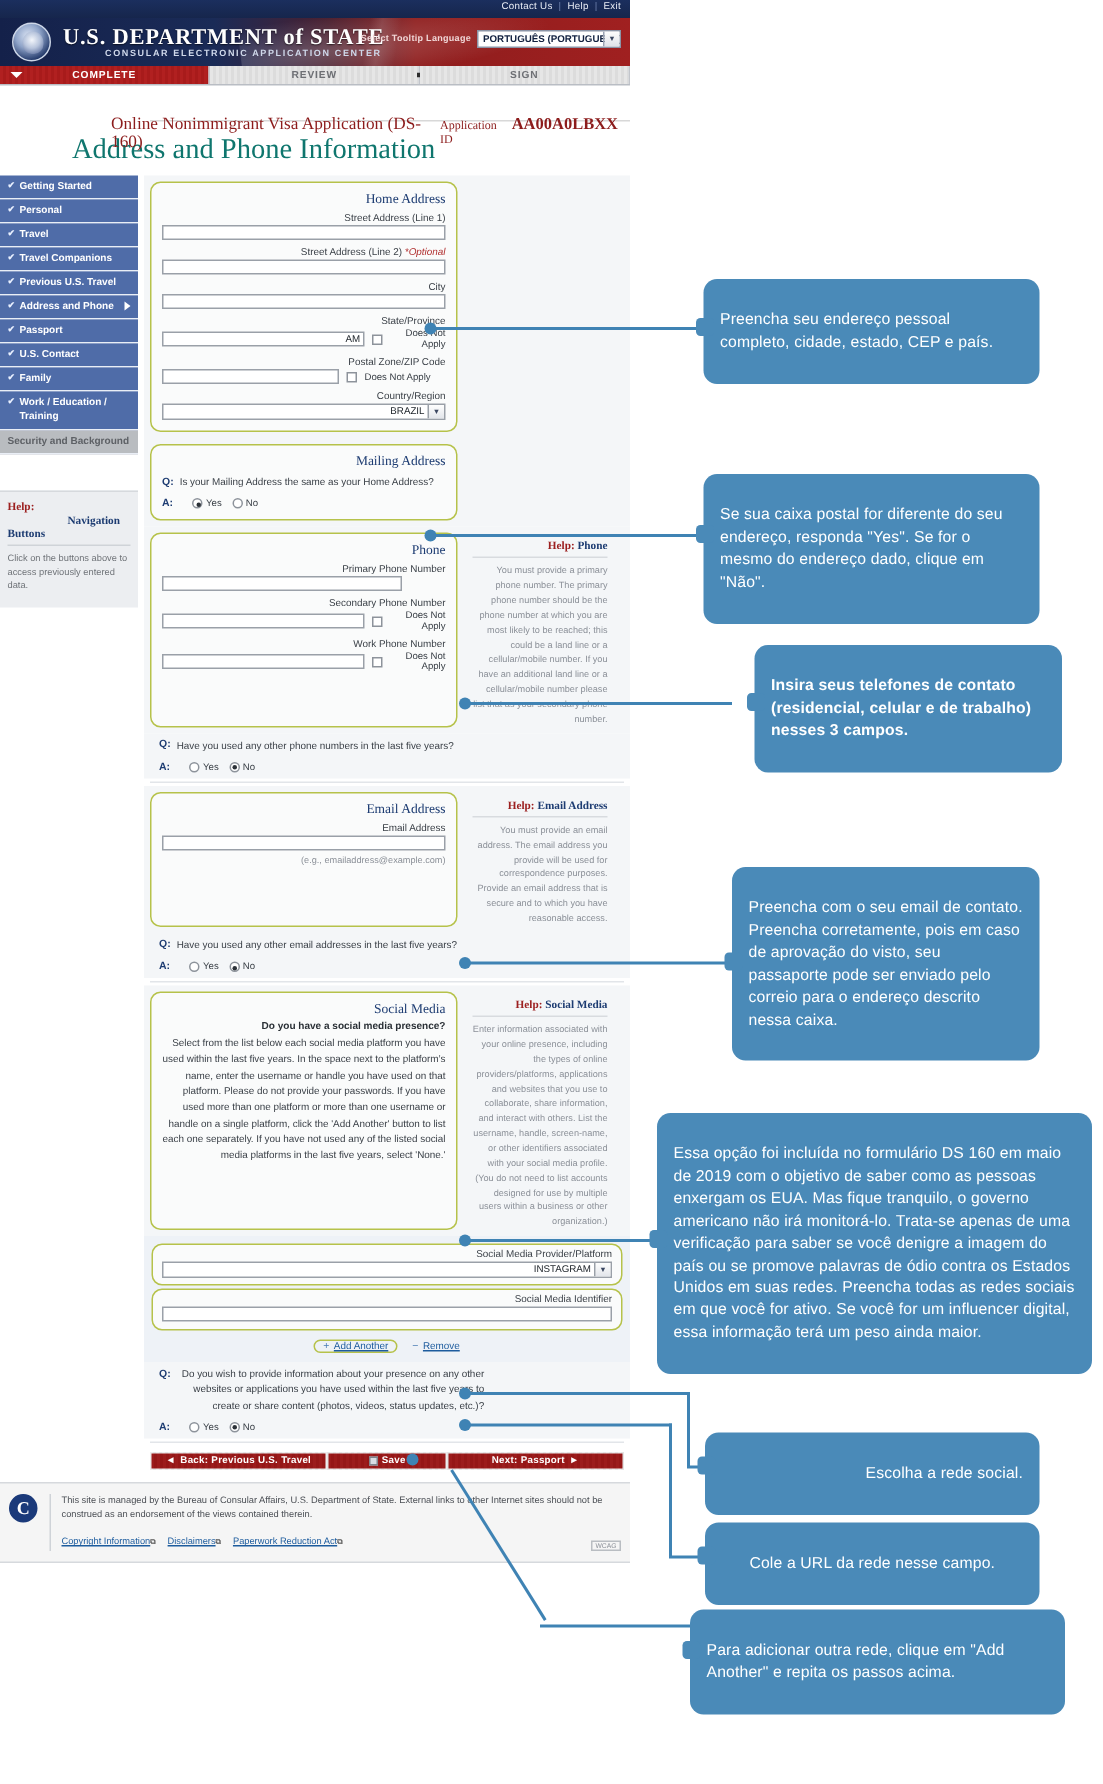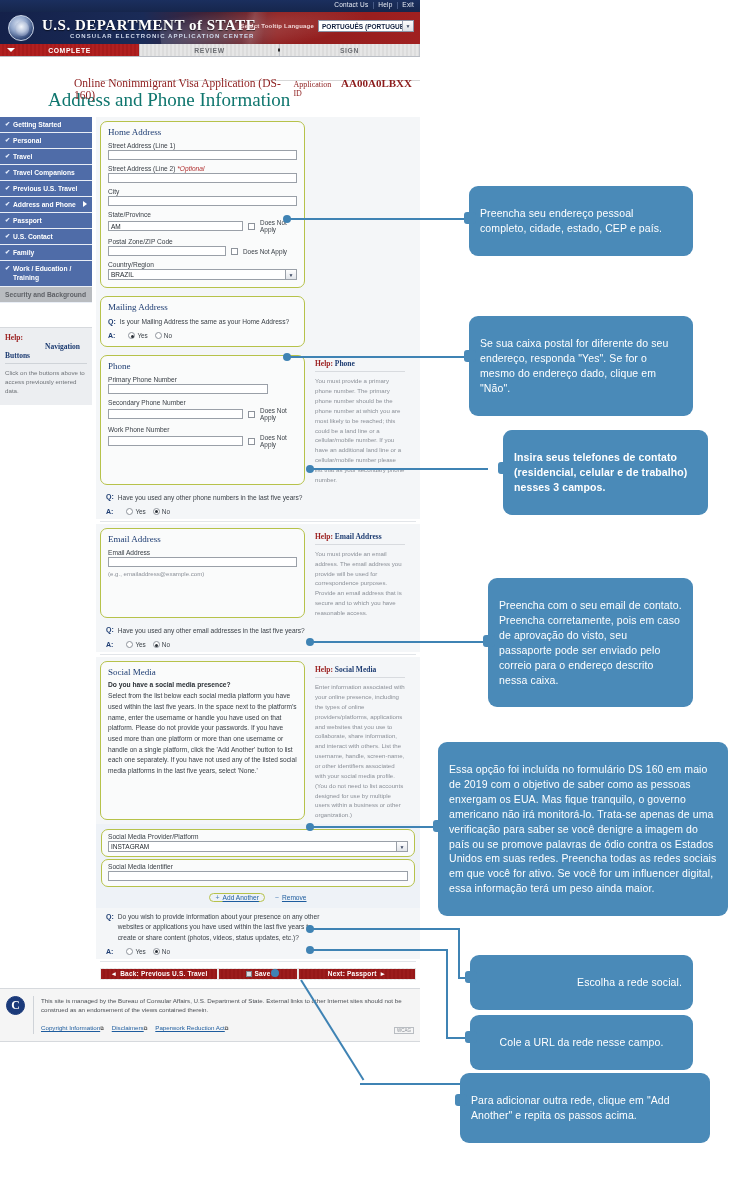--- a/index.html
+++ b/index.html
@@ -112,21 +112,21 @@
 
   
   .pageheading {
     margin-left:44px; padding:8px 0 6px 4px;
     font-family:"Liberation Serif", serif; font-size:19px; color:#0f766e;
   }
 
   
   .bodywrap { display:flex; }
   .sidebar { width:92px; flex:0 0 92px; padding-left:0; }
-  .content { width:328px; flex:0 0 328px; padding-left:4px; }
+  .content { width:328px; flex:0 0 328px; padding-left:4px;text-align:right; }
 
   
   .navitem {
     background:#4f6ca8; color:#ffffff; font-size:6.7px; font-weight:700;
     border-bottom:1px solid #e9eef6; padding:3px 4px 3px 5px; position:relative;
     display:flex; gap:3px; align-items:flex-start; line-height:1.35;
   }
   .navitem .chk { color:#e9f0ff; font-size:6px; line-height:1.4; }
   .navitem.current { background:#b9bcc0; color:#5e6166; }
   .navitem .arrow {

